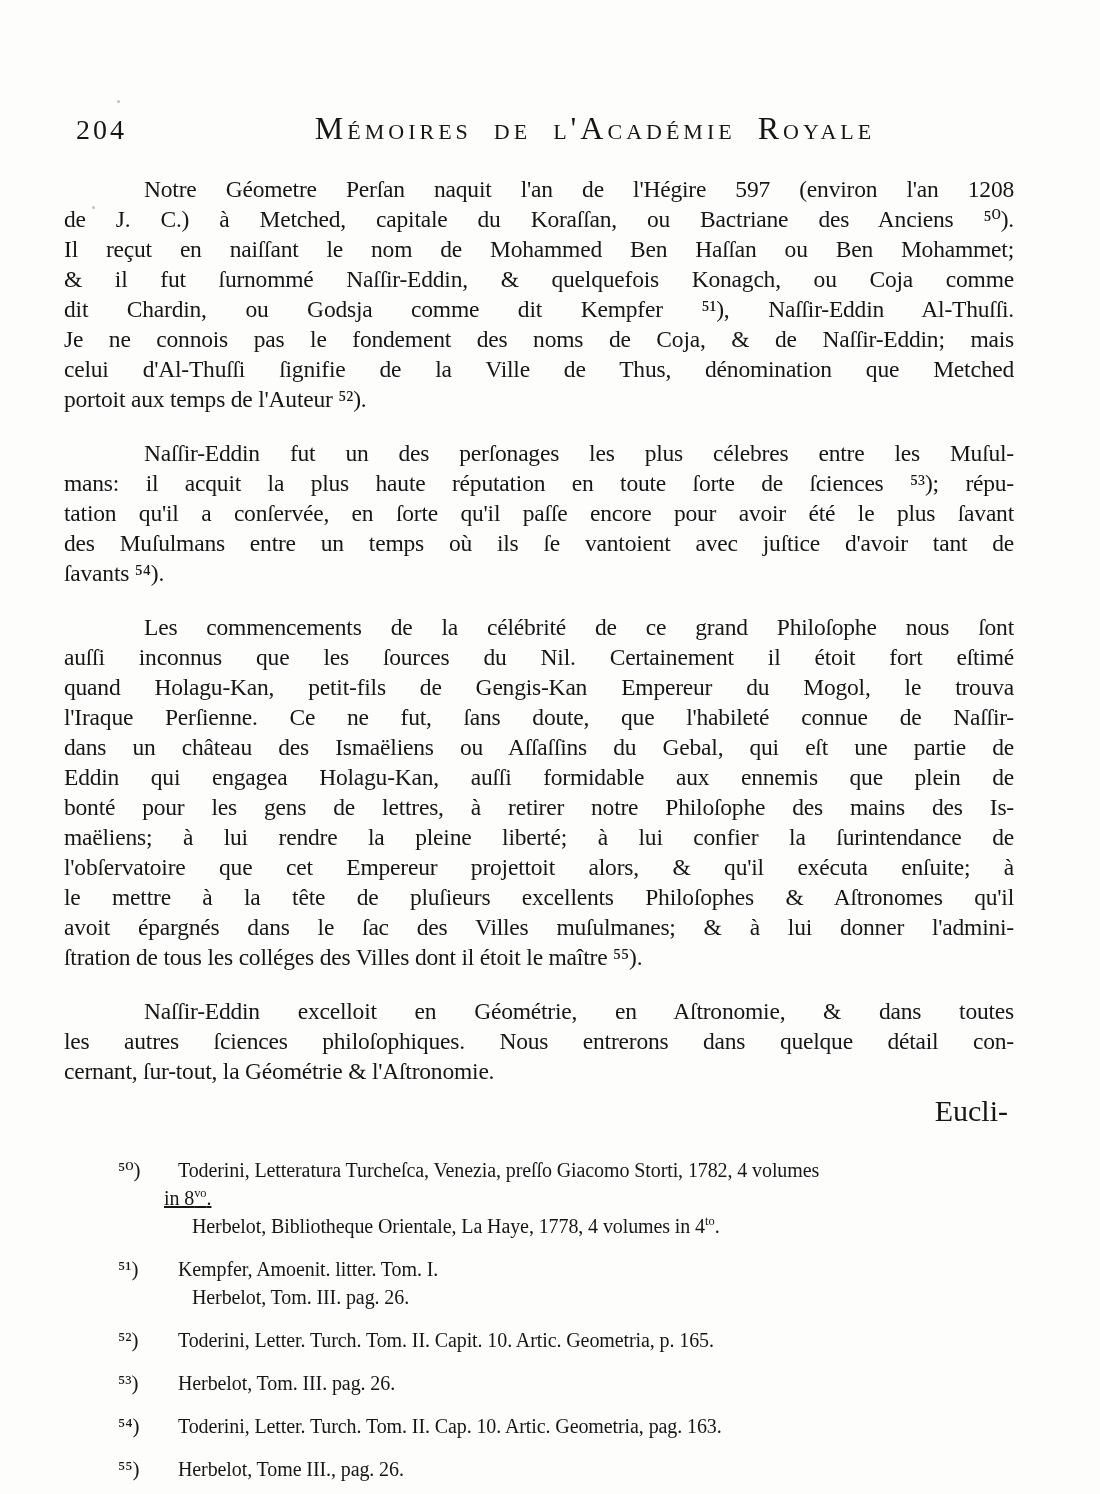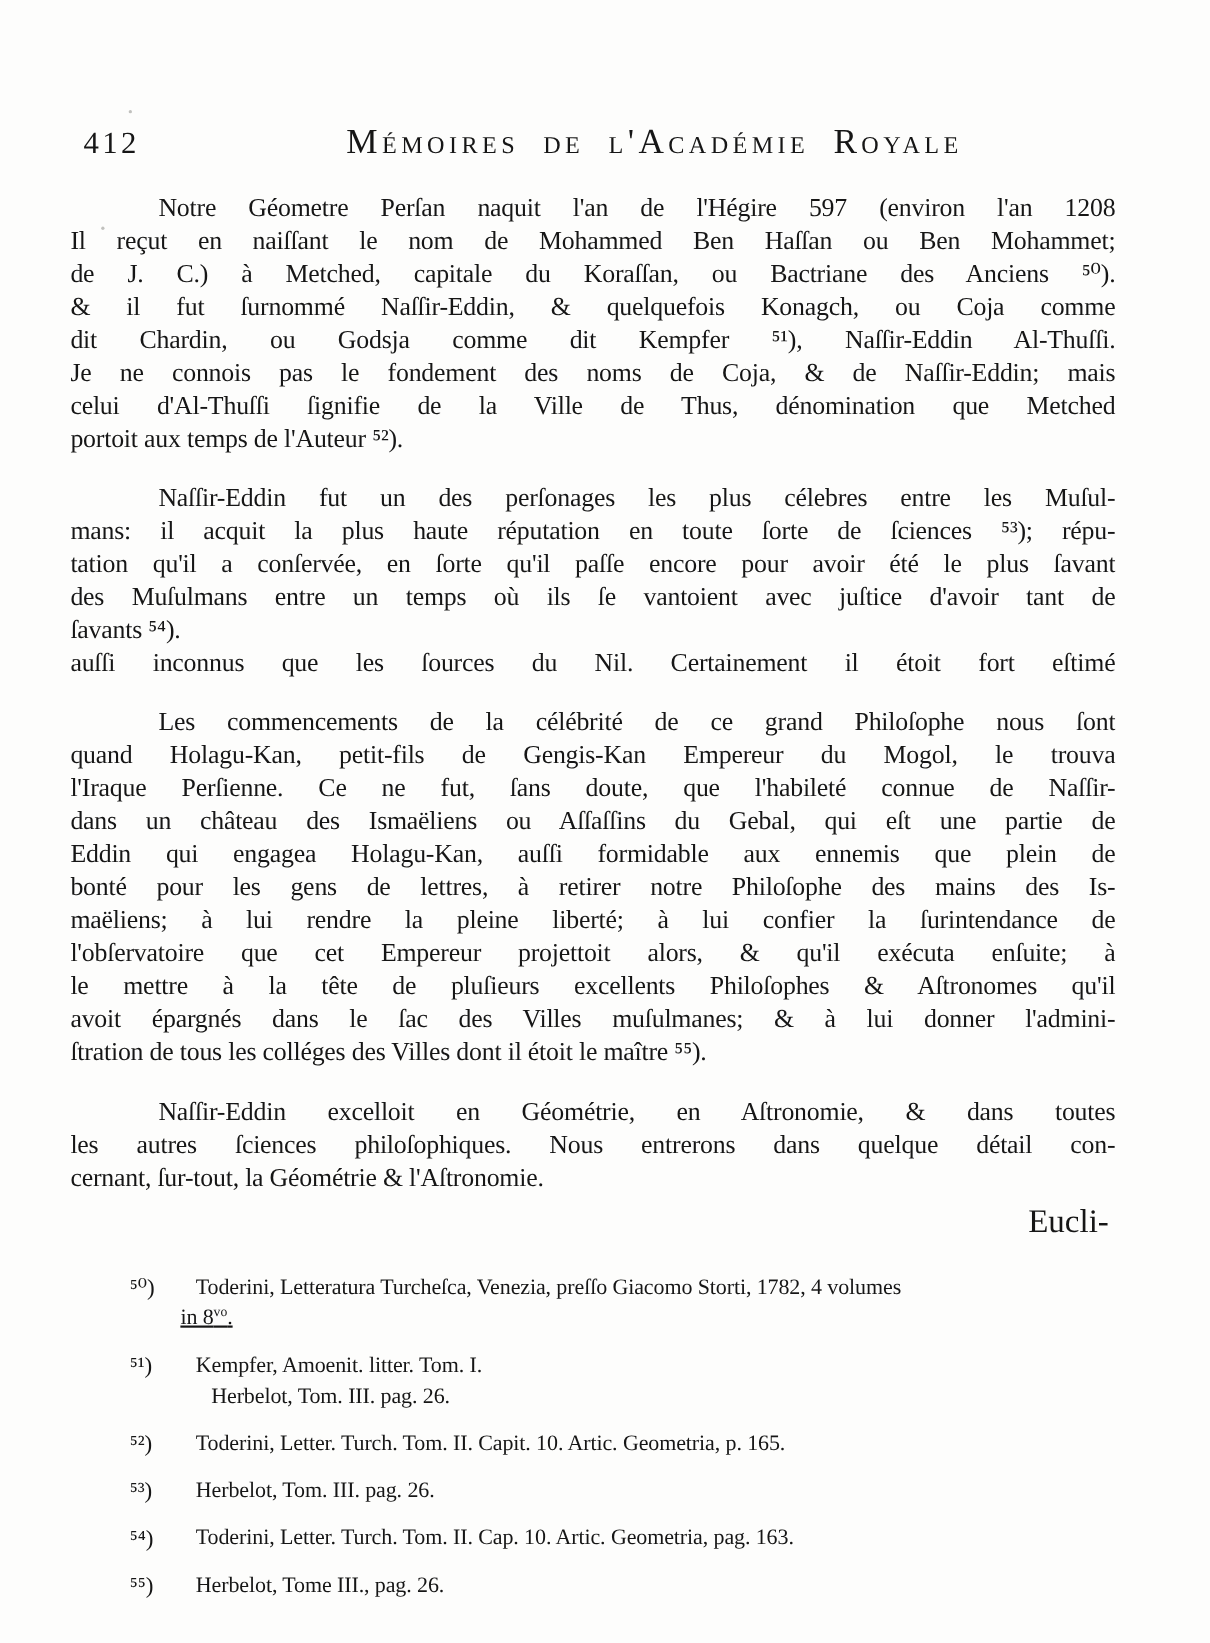--- a/index.html
+++ b/index.html
@@ -99,48 +99,48 @@
 </head>
 <body>
 
 <div class="sheet">
   <div class="speck" style="left:117px; top:100px; width:3px; height:3px;"></div>
   <div class="speck" style="left:92px; top:206px; width:3px; height:3px;"></div>
 
   <div class="content">
 
     <div class="header">
-      <span class="pagenum">412</span>
+      <span class="pagenum">204</span>
       <span class="running-title">Mémoires de l'Académie Royale</span>
     </div>
 
     <div class="bodytext">
 
       <div>
         <div class="ln ind">Notre Géometre Perſan naquit l'an de l'Hégire 597 (environ l'an 1208</div>
+        <div class="ln">de J. C.) à Metched, capitale du Koraſſan, ou Bactriane des Anciens ⁵⁰).</div>
         <div class="ln">Il reçut en naiſſant le nom de Mohammed Ben Haſſan ou Ben Mohammet;</div>
-        <div class="ln">de J. C.) à Metched, capitale du Koraſſan, ou Bactriane des Anciens ⁵⁰).</div>
         <div class="ln">&amp; il fut ſurnommé Naſſir-Eddin, &amp; quelquefois Konagch, ou Coja comme</div>
         <div class="ln">dit Chardin, ou Godsja comme dit Kempfer ⁵¹), Naſſir-Eddin Al-Thuſſi.</div>
         <div class="ln">Je ne connois pas le fondement des noms de Coja, &amp; de Naſſir-Eddin; mais</div>
         <div class="ln">celui d'Al-Thuſſi ſignifie de la Ville de Thus, dénomination que Metched</div>
         <div class="ln end">portoit aux temps de l'Auteur ⁵²).</div>
       </div>
 
       <div>
         <div class="ln ind">Naſſir-Eddin fut un des perſonages les plus célebres entre les Muſul-</div>
         <div class="ln">mans: il acquit la plus haute réputation en toute ſorte de ſciences ⁵³); répu-</div>
         <div class="ln">tation qu'il a conſervée, en ſorte qu'il paſſe encore pour avoir été le plus ſavant</div>
         <div class="ln">des Muſulmans entre un temps où ils ſe vantoient avec juſtice d'avoir tant de</div>
         <div class="ln end">ſavants ⁵⁴).</div>
       </div>
 
       <div>
+        <div class="ln ind">Les commencements de la célébrité de ce grand Philoſophe nous ſont</div>
         <div class="ln">auſſi inconnus que les ſources du Nil.  Certainement il étoit fort eſtimé</div>
-        <div class="ln ind">Les commencements de la célébrité de ce grand Philoſophe nous ſont</div>
         <div class="ln">quand Holagu-Kan, petit-fils de Gengis-Kan Empereur du Mogol, le trouva</div>
         <div class="ln">l'Iraque Perſienne.  Ce ne fut, ſans doute, que l'habileté connue de Naſſir-</div>
         <div class="ln">dans un château des Ismaëliens ou Aſſaſſins du Gebal, qui eſt une partie de</div>
         <div class="ln">Eddin qui engagea Holagu-Kan, auſſi formidable aux ennemis que plein de</div>
         <div class="ln">bonté pour les gens de lettres, à retirer notre Philoſophe des mains des Is-</div>
         <div class="ln">maëliens; à lui rendre la pleine liberté; à lui confier la ſurintendance de</div>
         <div class="ln">l'obſervatoire que cet Empereur projettoit alors, &amp; qu'il exécuta enſuite; à</div>
         <div class="ln">le mettre à la tête de pluſieurs excellents Philoſophes &amp; Aſtronomes qu'il</div>
         <div class="ln">avoit épargnés dans le ſac des Villes muſulmanes; &amp; à lui donner l'admini-</div>
         <div class="ln end">ſtration de tous les colléges des Villes dont il étoit le maître ⁵⁵).</div>
@@ -157,20 +157,21 @@
     <div class="catchrow">
       <span>Eucli-</span>
     </div>
 
     <div class="footnotes">
 
       <div class="fn">
         <span class="fn-marker">⁵⁰)</span>
         <div class="fn-line">Toderini, Letteratura Turcheſca, Venezia, preſſo Giacomo Storti, 1782, 4 volumes</div>
         <div class="fn-line sub"><span>in 8</span><sup class="s">vo</sup><span>.</span></div>
+        <div class="fn-line cont"><span>Herbelot, Bibliotheque Orientale, La Haye, 1778, 4 volumes in 4</span><sup class="s">to</sup><span>.</span></div>
       </div>
 
       <div class="fn">
         <span class="fn-marker">⁵¹)</span>
         <div class="fn-line">Kempfer, Amoenit. litter. Tom. I.</div>
         <div class="fn-line cont">Herbelot, Tom. III. pag. 26.</div>
       </div>
 
       <div class="fn">
         <span class="fn-marker">⁵²)</span>

